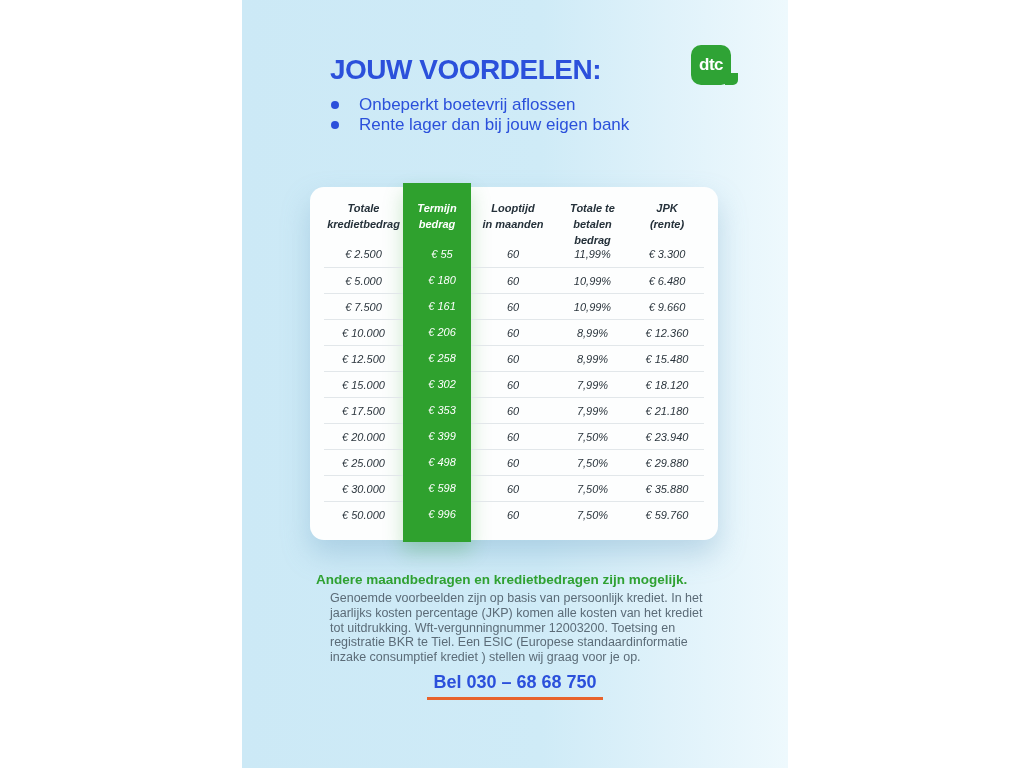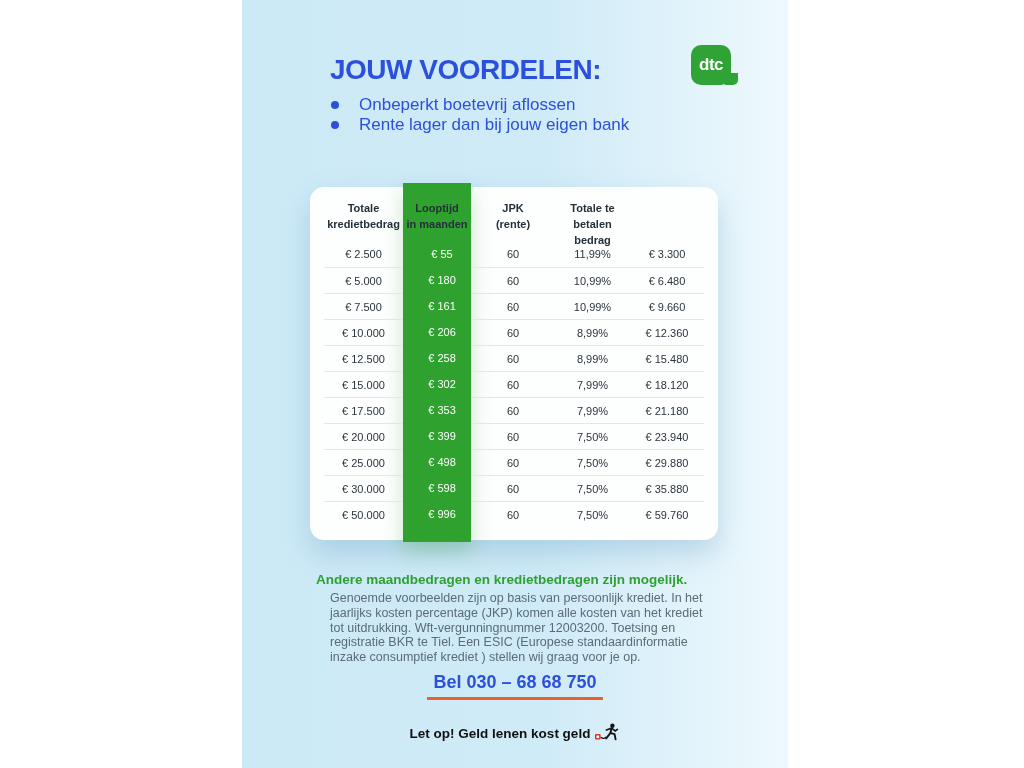--- a/index.html
+++ b/index.html
@@ -50,20 +50,21 @@
     position:absolute; left:93px; top:-4px; width:68px; height:359px;
     background:#2fa12e; z-index:1;
     box-shadow:0 10px 18px rgba(47,161,46,0.25);
   }
   .t-grid {
     position:relative; z-index:2; padding:0 14px;
   }
   .t-head, .t-row {
     display:grid;
     grid-template-columns:79px 68px 84px 75px 74px;
+    font-style:italic;
   }
   .t-head { padding-top:13px; height:54px; }
   .th-cell {
     text-align:center; font-size:11px; font-weight:700; color:#25313a;
     line-height:16px;
   }
   .th-cell.c1 { color:#ffffff; }
   .t-row { height:26px; align-items:center; }
   .t-cell {
     text-align:left; font-size:11px; color:#2a343c; height:100%;
@@ -116,23 +117,24 @@
         <span class="benefit-dot"></span>
         <span class="benefit-text">Rente lager dan bij jouw eigen bank</span>
       </div>
     </div>
 
   <div class="card">
     <div class="green-col"></div>
     <div class="t-grid">
       <div class="t-head">
           <div class="th-cell c0">Totale<br>kredietbedrag</div>
+          <div class="th-cell c1">Termijn<br>bedrag</div>
           <div class="th-cell c2">Looptijd<br>in maanden</div>
+          <div class="th-cell c4">Totale te<br>betalen bedrag</div>
           <div class="th-cell c3">JPK<br>(rente)</div>
-          <div class="th-cell c4">Totale te<br>betalen bedrag</div>
         </div>
       <div>
           <div class="t-row">
             <div class="t-cell c0">€ 2.500</div>
             <div class="t-cell c1">€ 55</div>
             <div class="t-cell c2">60</div>
             <div class="t-cell c3">11,99%</div>
             <div class="t-cell c4">€ 3.300</div>
           </div>
           <div class="t-row">
@@ -209,27 +211,13 @@
     </div>
   </div>
 
   <div class="notes-heading">Andere maandbedragen en kredietbedragen zijn mogelijk.</div>
   <div class="notes-body">Genoemde voorbeelden zijn op basis van persoonlijk krediet. In het jaarlijks kosten percentage (JKP) komen alle kosten van het krediet tot uitdrukking. Wft-vergunningnummer 12003200. Toetsing en registratie BKR te Tiel. Een ESIC (Europese standaardinformatie inzake consumptief krediet ) stellen wij graag voor je op.</div>
 
   <div class="phone-wrap">
     <a class="phone" href="#">Bel 030 – 68 68 750</a>
   </div>
 
-  <div class="warning-wrap">
-    <span class="warning-text">Let op! Geld lenen kost geld</span>
-    <span class="lkg-icon">
-      <svg width="26" height="18" viewBox="0 0 26 18">
-        <rect x="1" y="11" width="5.6" height="5.6" rx="1" fill="#d6332b"></rect>
-        <rect x="2.5" y="12.5" width="2.6" height="2.6" fill="#ffffff"></rect>
-        <path d="M6.8 14.2 C9.2 16.2 10.8 15.6 12 13.8" stroke="#141414" stroke-width="1.2" fill="none"></path>
-        <circle cx="18.4" cy="2.8" r="2.2" fill="#141414"></circle>
-        <path d="M12.4 7 L17.6 5.2 L21.2 8 L23.4 6.4" stroke="#141414" stroke-width="1.7" fill="none" stroke-linecap="round"></path>
-        <path d="M17.6 5.2 L16.4 10 L12.2 15.4" stroke="#141414" stroke-width="1.9" fill="none" stroke-linecap="round"></path>
-        <path d="M16.4 10 L20.6 11.2 L21.6 16.4" stroke="#141414" stroke-width="1.9" fill="none" stroke-linecap="round"></path>
-      </svg>
-    </span>
-  </div>
 </div>
 
 </body></html>

